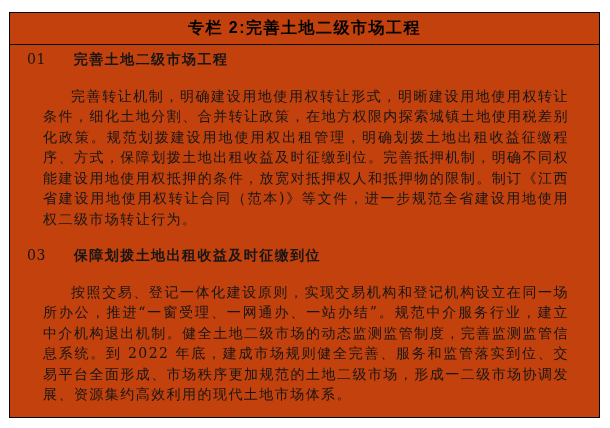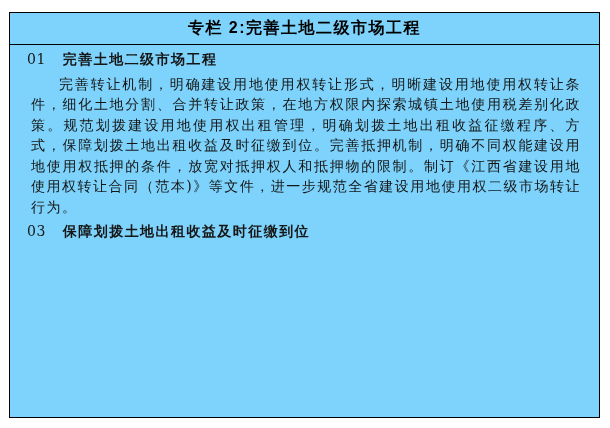--- a/index.html
+++ b/index.html
@@ -16,21 +16,21 @@
     overflow: hidden;
   }
   .panel {
     position: absolute;
     left: 9px;
     top: 12px;
     width: 591px;
     height: 406px;
     box-sizing: border-box;
     border: 1.5px solid #000000;
-    background: #7dd3fc;
+    background: #c2410c;
     overflow: hidden;
   }
   .panel-title {
     height: 32px;
     box-sizing: border-box;
     border-bottom: 1.5px solid #000000;
     display: flex;
     align-items: center;
     justify-content: center;
     font-family: "Liberation Sans", "DejaVu Sans", sans-serif;
@@ -48,25 +48,25 @@
     text-justify: inter-ideograph;
   }
   .sec-head {
     font-weight: bold;
     white-space: nowrap;
   }
   .sec-head .num {
     display: inline-block;
     font-weight: normal;
     font-family: "DejaVu Serif", serif;
-    margin-right: 17px;
+    margin-right: 28px;
     letter-spacing: 0.5px;
   }
   .para {
-    margin: 4px;
+    margin: 16px;
     text-indent: 2em;
   }
 </style>
 </head>
 <body>
 
 <div class="panel">
   <div class="panel-title">专栏 2:完善土地二级市场工程</div>
 
   <div class="panel-body">
@@ -76,16 +76,17 @@
         <span class="num">01</span><span class="head-text">完善土地二级市场工程</span>
       </div>
       <p class="para">完善转让机制，明确建设用地使用权转让形式，明晰建设用地使用权转让条件，细化土地分割、合并转让政策，在地方权限内探索城镇土地使用税差别化政策。规范划拨建设用地使用权出租管理，明确划拨土地出租收益征缴程序、方式，保障划拨土地出租收益及时征缴到位。完善抵押机制，明确不同权能建设用地使用权抵押的条件，放宽对抵押权人和抵押物的限制。制订《江西省建设用地使用权转让合同（范本)》等文件，进一步规范全省建设用地使用权二级市场转让行为。</p>
     </div>
 
 
     <div class="sec">
       <div class="sec-head">
         <span class="num">03</span><span class="head-text">保障划拨土地出租收益及时征缴到位</span>
       </div>
+      <p class="para">按照交易、登记一体化建设原则，实现交易机构和登记机构设立在同一场所办公，推进“一窗受理、一网通办、一站办结”。规范中介服务行业，建立中介机构退出机制。健全土地二级市场的动态监测监管制度，完善监测监管信息系统。到 2022 年底，建成市场规则健全完善、服务和监管落实到位、交易平台全面形成、市场秩序更加规范的土地二级市场，形成一二级市场协调发展、资源集约高效利用的现代土地市场体系。</p>
     </div>
 
   </div>
 </div>
 
 </body></html>

